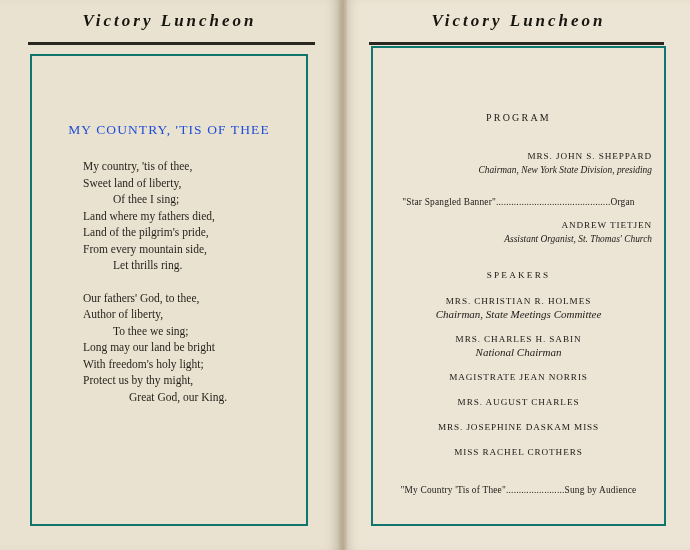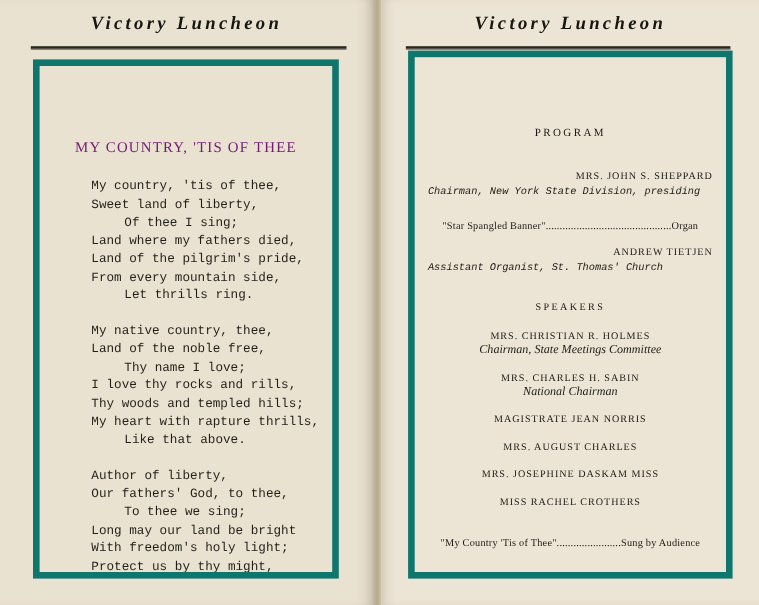--- a/index.html
+++ b/index.html
@@ -64,21 +64,21 @@
     border-top: 2px solid #2a2720;
     border-bottom: 1px solid #2a2720;
     margin: 0 18px 0 18px;
   }
   .rule-left { margin: 0 24px 0 28px; }
   .rule-right { margin: 0 26px 0 22px; }
 
   
   .frame {
     position: absolute;
-    border: 6px solid #0f766e;
+    border: 2px solid #0f766e;
     box-sizing: border-box;
   }
   .frame-left {
     left: 30px;
     top: 54px;
     width: 278px;
     height: 472px;
   }
   .frame-right {
     left: 24px;
@@ -95,53 +95,52 @@
     overflow: hidden;
   }
 
   
   .hymn-title {
     text-align: center;
     font-size: 13.5px;
     letter-spacing: 1.1px;
     margin-top: 56px;
     margin-bottom: 20px;
-    color: #701a75;
+    color: #1d4ed8;
   }
   .stanza {
     margin: 0 auto 16px auto;
     width: 172px;
     font-size: 11.5px;
     line-height: 16.5px;
     color: #221f19;
   }
-  .stanza div { white-space: nowrap; font-family: Liberation Mono, monospace; }
+  .stanza div { white-space: nowrap; }
   .ind-2 { padding-left: 30px; }
   .ind-3 { padding-left: 46px; }
 
   
   .program-head {
     text-align: center;
     font-size: 10px;
     letter-spacing: 2.2px;
     margin-top: 54px;
     margin-bottom: 26px;
   }
   .smallcaps {
     text-align: right;
     font-size: 9.2px;
     letter-spacing: 0.9px;
     line-height: 14px;
   }
   .italic-line {
-    text-align: left;
+    text-align: right;
     font-style: italic;
     font-size: 9.4px;
     line-height: 14px;
-    font-family: Liberation Mono, monospace;
   }
   .blockgap { height: 18px; }
   .blockgap-sm { height: 9px; }
   .blockgap-lg { height: 24px; }
   .dotline {
     text-align: center;
     font-size: 9.4px;
     line-height: 14px;
     letter-spacing: 0.2px;
     white-space: nowrap;
@@ -184,33 +183,24 @@
         <div class="stanza">
           <div>My country, 'tis of thee,</div>
           <div>Sweet land of liberty,</div>
           <div class="ind-2">Of thee I sing;</div>
           <div>Land where my fathers died,</div>
           <div>Land of the pilgrim's pride,</div>
           <div>From every mountain side,</div>
           <div class="ind-2">Let thrills ring.</div>
         </div>
 
+
         <div class="stanza">
-          <div>My native country, thee,</div>
-          <div>Land of the noble free,</div>
-          <div class="ind-2">Thy name I love;</div>
-          <div>I love thy rocks and rills,</div>
-          <div>Thy woods and templed hills;</div>
-          <div>My heart with rapture thrills,</div>
-          <div class="ind-2">Like that above.</div>
-        </div>
-
-        <div class="stanza">
+          <div>Our fathers' God, to thee,</div>
           <div>Author of liberty,</div>
-          <div>Our fathers' God, to thee,</div>
           <div class="ind-2">To thee we sing;</div>
           <div>Long may our land be bright</div>
           <div>With freedom's holy light;</div>
           <div>Protect us by thy might,</div>
           <div class="ind-3">Great God, our King.</div>
         </div>
       </div>
     </div>
   </div>
 

